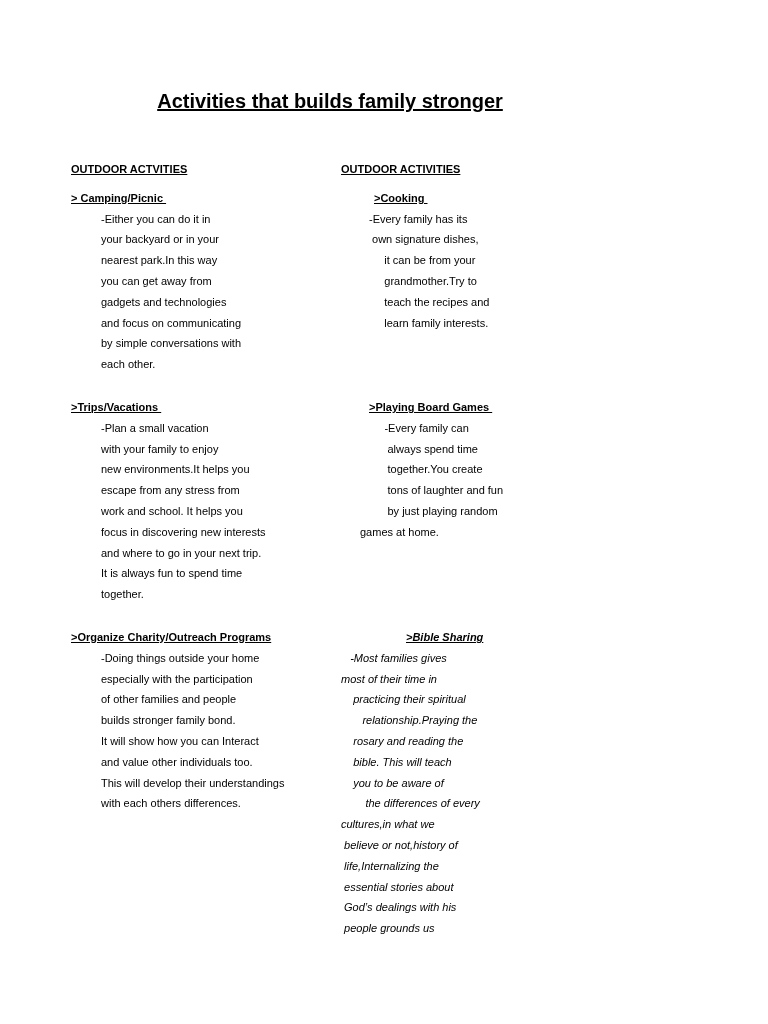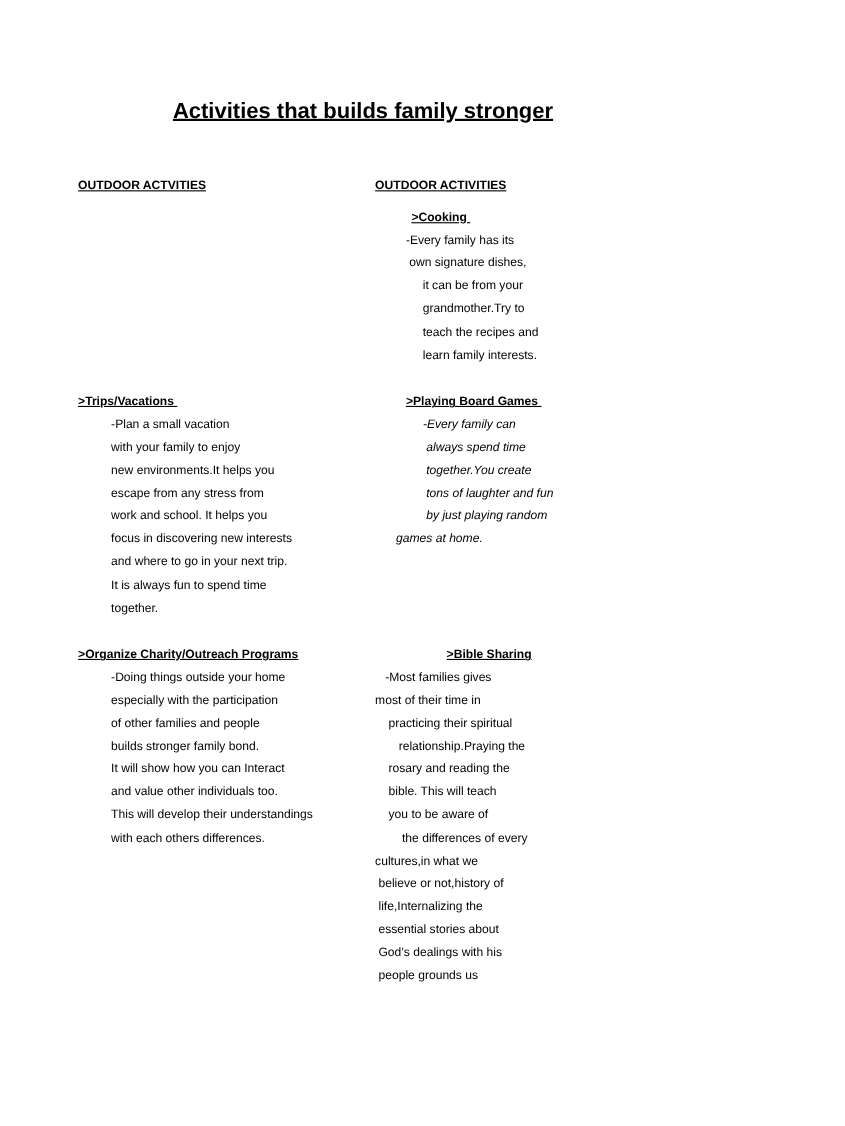--- a/index.html
+++ b/index.html
@@ -47,45 +47,56 @@
     text-decoration: underline;
     white-space: pre;
   }
   .sec-body { white-space: pre; }
   
   .sec-camping  { grid-column: 1; grid-row: 2; }
   .sec-cooking  { grid-column: 2; grid-row: 2; }
   .sec-trips    { grid-column: 1; grid-row: 3; }
   .sec-playing  { grid-column: 2; grid-row: 3; }
   .sec-organize { grid-column: 1; grid-row: 4; }
-  .sec-bible    { grid-column: 2; grid-row: 4; }
+  .sec-bible    { grid-column: 2; grid-row: 4; font-style: italic; }
   
   .sec-camping  .sec-body,
   .sec-trips    .sec-body,
   .sec-organize .sec-body { margin-left: 30px; }
   .sec-cooking  .sec-heading { margin-left: 33px; }
   .sec-cooking  .sec-body    { margin-left: 28px; }
   .sec-playing  .sec-heading { margin-left: 28px; text-decoration: underline; }
-  .sec-playing  .sec-body    { margin-left: 19px; font-style: italic; }
+  .sec-playing  .sec-body    { margin-left: 19px; }
   .sec-bible    .sec-heading { margin-left: 65px; }
   .sec-bible    .sec-body    { }
 </style>
 </head>
 <body>
 
 <div class="page">
 
   <div class="title">Activities that builds family stronger</div>
 
   <div class="content">
 
     <div class="col-header h-left">OUTDOOR ACTVITIES</div>
 
     <div class="col-header h-right">OUTDOOR ACTIVITIES</div>
 
+    <section class="sec sec-camping">
+      <div class="sec-heading">&gt; Camping/Picnic </div>
+      <div class="sec-body">-Either you can do it in
+your backyard or in your
+nearest park.In this way
+you can get away from
+gadgets and technologies
+and focus on communicating
+by simple conversations with
+each other.</div>
+    </section>
 
     <section class="sec sec-trips">
       <div class="sec-heading">&gt;Trips/Vacations </div>
       <div class="sec-body">-Plan a small vacation
 with your family to enjoy
 new environments.It helps you
 escape from any stress from
 work and school. It helps you
 focus in discovering new interests
 and where to go in your next trip.

